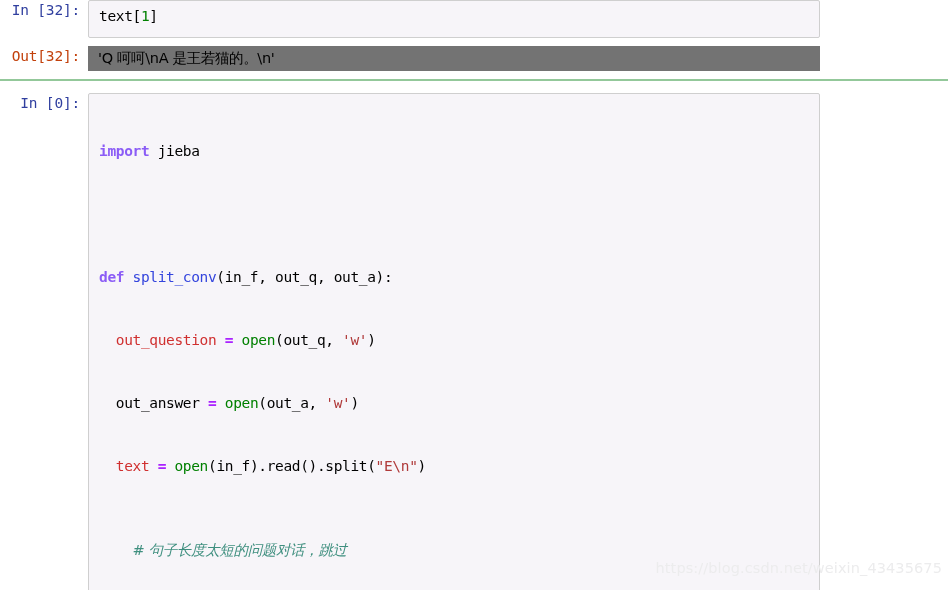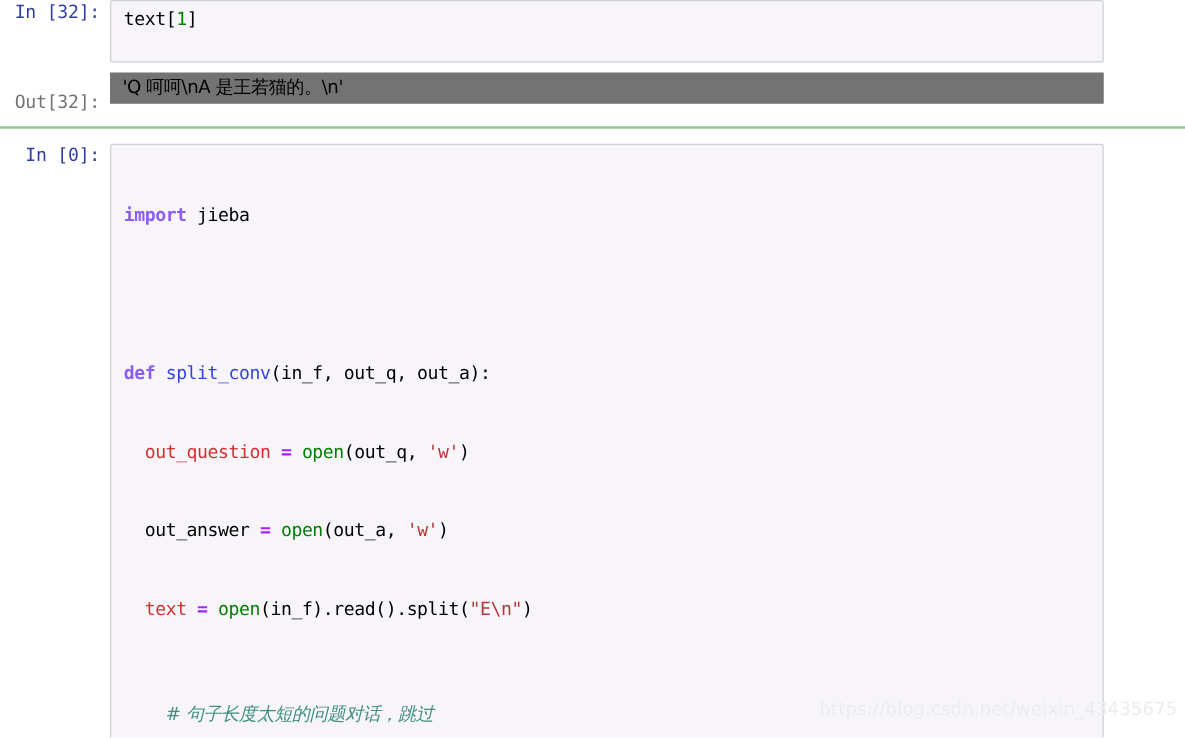--- a/index.html
+++ b/index.html
@@ -16,45 +16,45 @@
   }
 
   
   .nb {
     position: relative;
     width: 948px;
   }
   .cell-row {
     display: flex;
     align-items: flex-start;
-    width: 883px;
+    width: 820px;
     box-sizing: border-box;
   }
   .prompt {
     width: 88px;
     min-width: 88px;
     text-align: right;
     padding-right: 8px;
     box-sizing: border-box;
     font-family: "DejaVu Sans Mono", "Liberation Mono", monospace;
     font-size: 14.5px;
     line-height: 21px;
     letter-spacing: -0.2px;
     white-space: pre;
     user-select: none;
   }
   .prompt.in  { color: #303f9f; }
-  .prompt.out { color: #737373; margin-top: 14px; }
+  .prompt.out { color: #c2410c; }
 
   .input-box {
     flex: 1 1 auto;
     background: #f7f5f9;
     border: 1px solid #cfcfcf;
     border-radius: 2px;
-    padding: 5px 6px 22px 10px;
+    padding: 5px 6px 10px 10px;
     box-sizing: border-box;
     overflow: hidden;
   }
   .out-area {
     flex: 1 1 auto;
     padding: 2px 0 2px 10px;
     box-sizing: border-box;
     background: #737373;
   }
 

